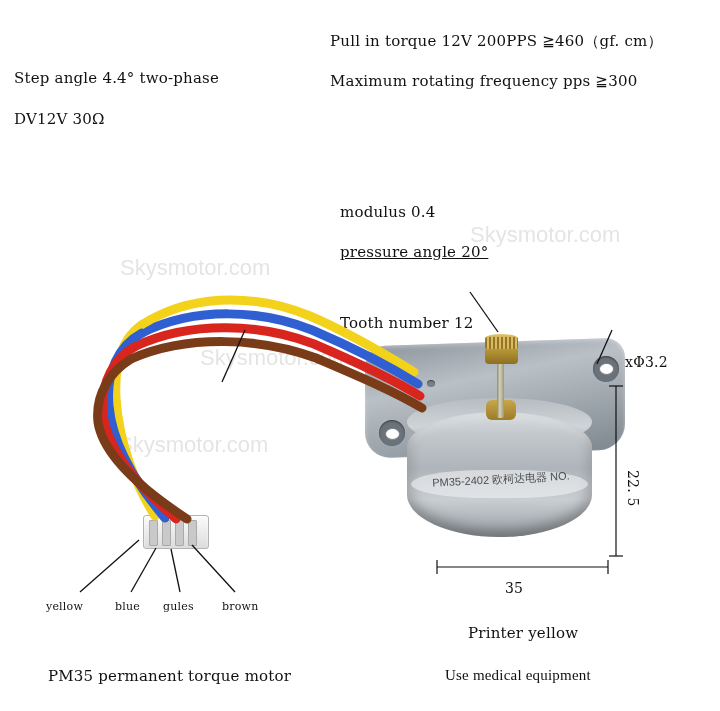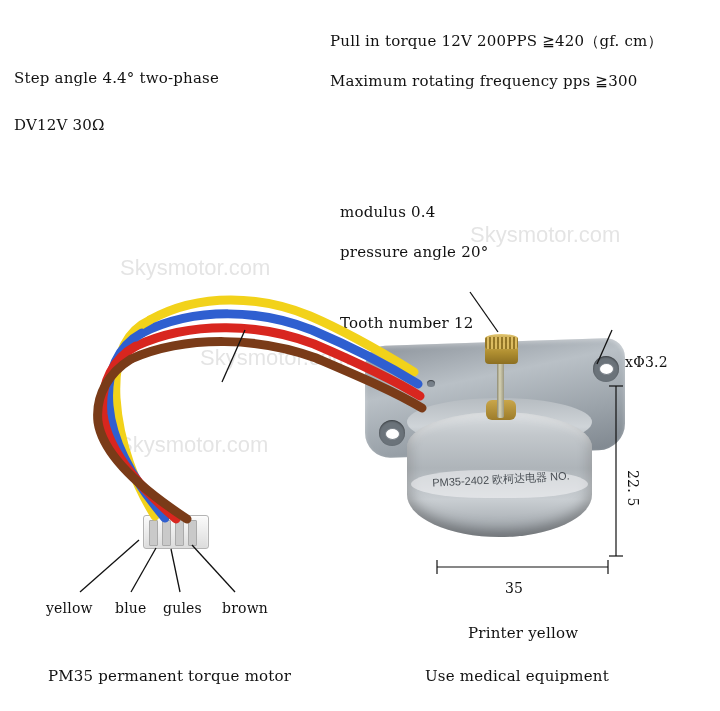--- a/index.html
+++ b/index.html
@@ -23,21 +23,21 @@
     position: absolute;
     white-space: nowrap;
     font-family: "DejaVu Serif", serif;
     color: #111111;
     letter-spacing: 0.2px;
   }
   .spec-left { font-size: 15px; }
   .spec-right { font-size: 15px; }
   .gear-spec { font-size: 15px; }
   .callout { font-size: 14px; }
-  .wirelabel { font-size: 14px; }
+  .wirelabel { font-size: 11px; }
   .caption { font-size: 15px; }
   .dimtext { font-size: 14px; }
 
   
   .wm {
     position: absolute;
     font-family: "Liberation Sans", sans-serif;
     font-size: 22px;
     color: rgba(120,120,120,0.20);
     white-space: nowrap;
@@ -211,42 +211,42 @@
 <body>
 
 <div id="page">
 
   <div class="wm" style="left:120px; top:255px;">Skysmotor.com</div>
   <div class="wm" style="left:200px; top:345px;">Skysmotor.com</div>
   <div class="wm" style="left:118px; top:432px;">Skysmotor.com</div>
   <div class="wm" style="left:470px; top:222px;">Skysmotor.com</div>
 
   <div class="txt spec-left" style="left:14px; top:69px;">Step angle 4.4° two-phase</div>
-  <div class="txt spec-left" style="left:14px; top:116px;text-align:center;">DV12V 30Ω</div>
-
-  <div class="txt spec-right" style="left:330px; top:32px;">Pull in torque 12V 200PPS ≧420（gf. cm）</div>
+  <div class="txt spec-left" style="left:14px; top:110px;text-align:center;">DV12V 30Ω</div>
+
+  <div class="txt spec-right" style="left:330px; top:32px;">Pull in torque 12V 200PPS ≧460（gf. cm）</div>
   <div class="txt spec-right" style="left:330px; top:72px;">Maximum rotating frequency pps ≧300</div>
 
   <div class="txt gear-spec" style="left:340px; top:203px;">modulus 0.4</div>
-  <div class="txt gear-spec" style="left:340px; top:243px;">pressure angle 20°</div>
+  <div class="txt gear-spec" style="left:340px; top:243px;text-decoration:underline;">pressure angle 20°</div>
   <div class="txt gear-spec" style="left:340px; top:278px;margin-top:36px;">Tooth number 12</div>
 
   <div class="txt callout" style="left:616px; top:318px;margin-top:36px;">2xΦ3.2</div>
 
   <div class="txt wirelabel" style="left:46px; top:600px;">yellow</div>
   <div class="txt wirelabel" style="left:115px; top:600px;">blue</div>
   <div class="txt wirelabel" style="left:163px; top:600px;">gules</div>
   <div class="txt wirelabel" style="left:222px; top:600px;">brown</div>
 
   <div class="txt dimtext" style="left:625px; top:470px; writing-mode: vertical-rl;">22. 5</div>
   <div class="txt dimtext" style="left:505px; top:580px;">35</div>
 
   <div class="txt caption" style="left:48px; top:667px;">PM35 permanent torque motor</div>
   <div class="txt caption" style="left:468px; top:624px;">Printer yellow</div>
-  <div class="txt caption" style="left:425px; top:667px;">Use medical equipment</div>
+  <div class="txt caption" style="left:445px; top:667px;font-family:Liberation Serif, serif;">Use medical equipment</div>
 
   <div id="motor-assembly">
     <div class="plate"></div>
     <div class="plate-ear-l"></div>
     <div class="plate-ear-r"></div>
     <div class="plate-hole ph1"></div>
     <div class="plate-hole ph2"></div>
     <div class="small-hole" style="left:72px; top:60px;"></div>
     <div class="small-hole" style="left:196px; top:92px;"></div>
 

